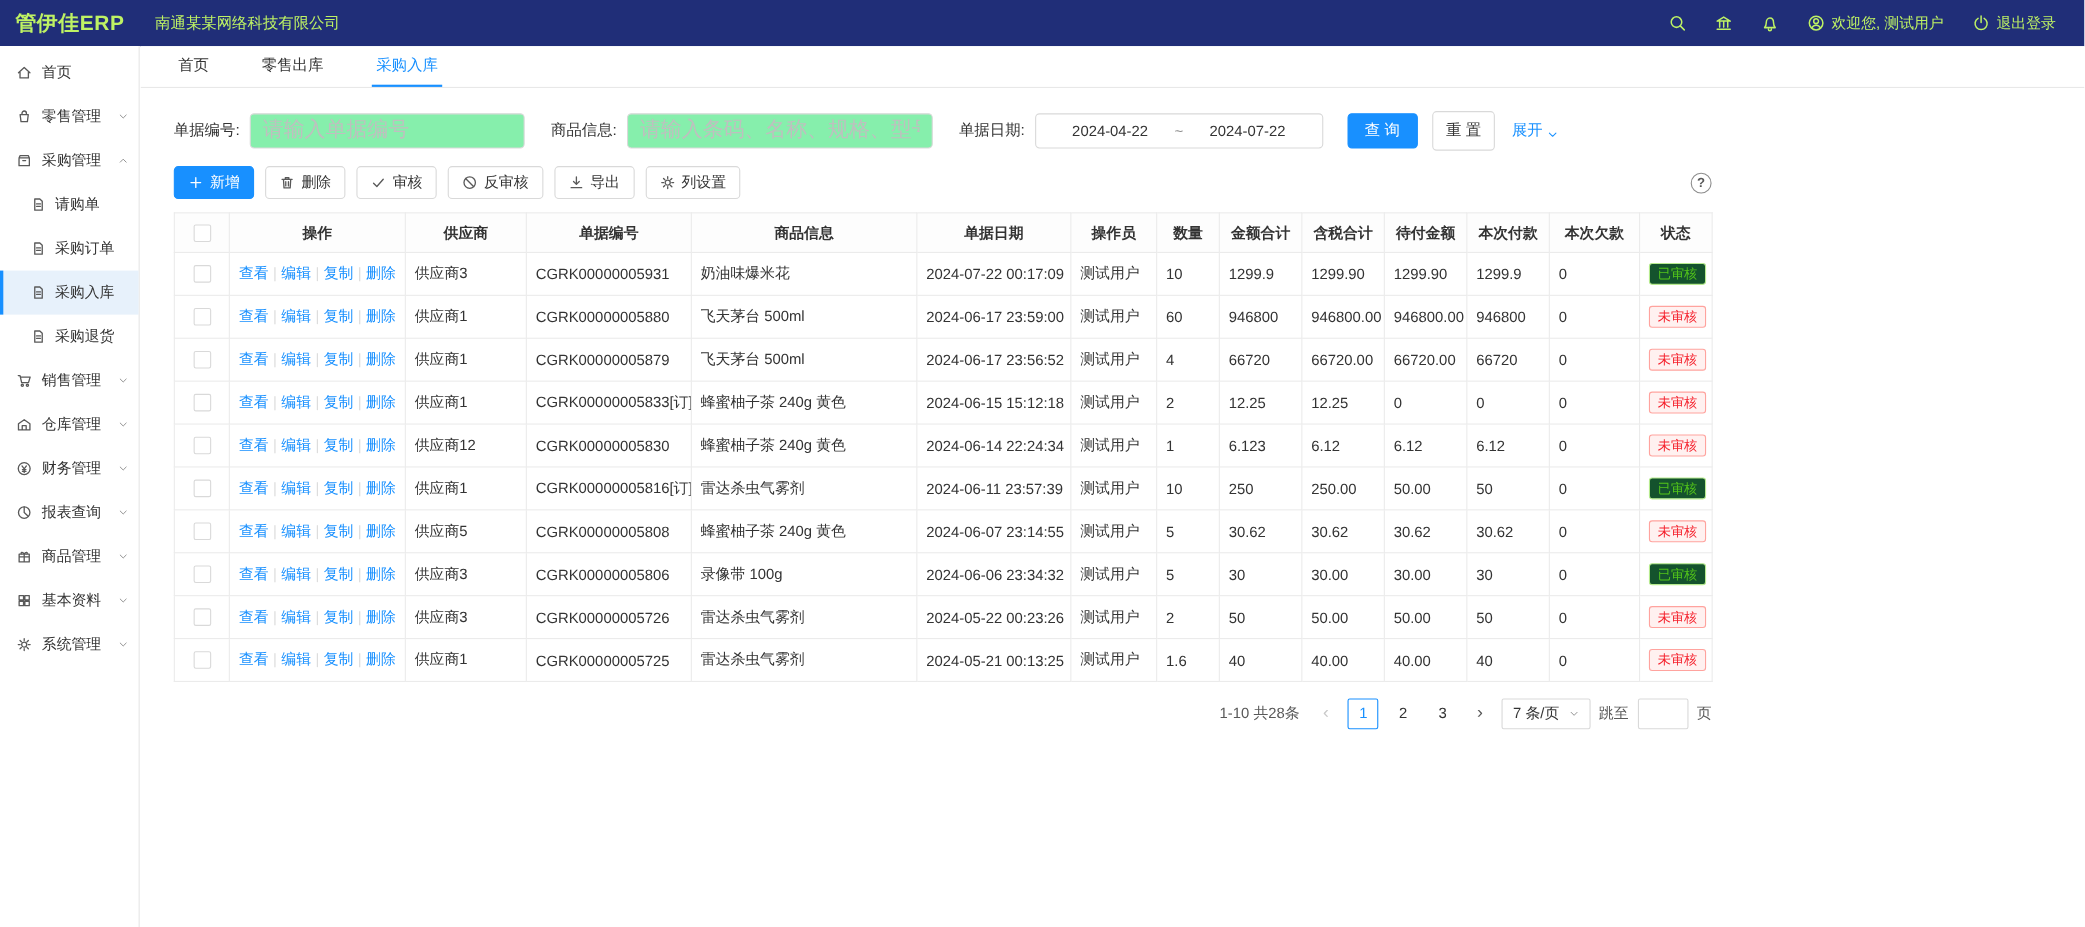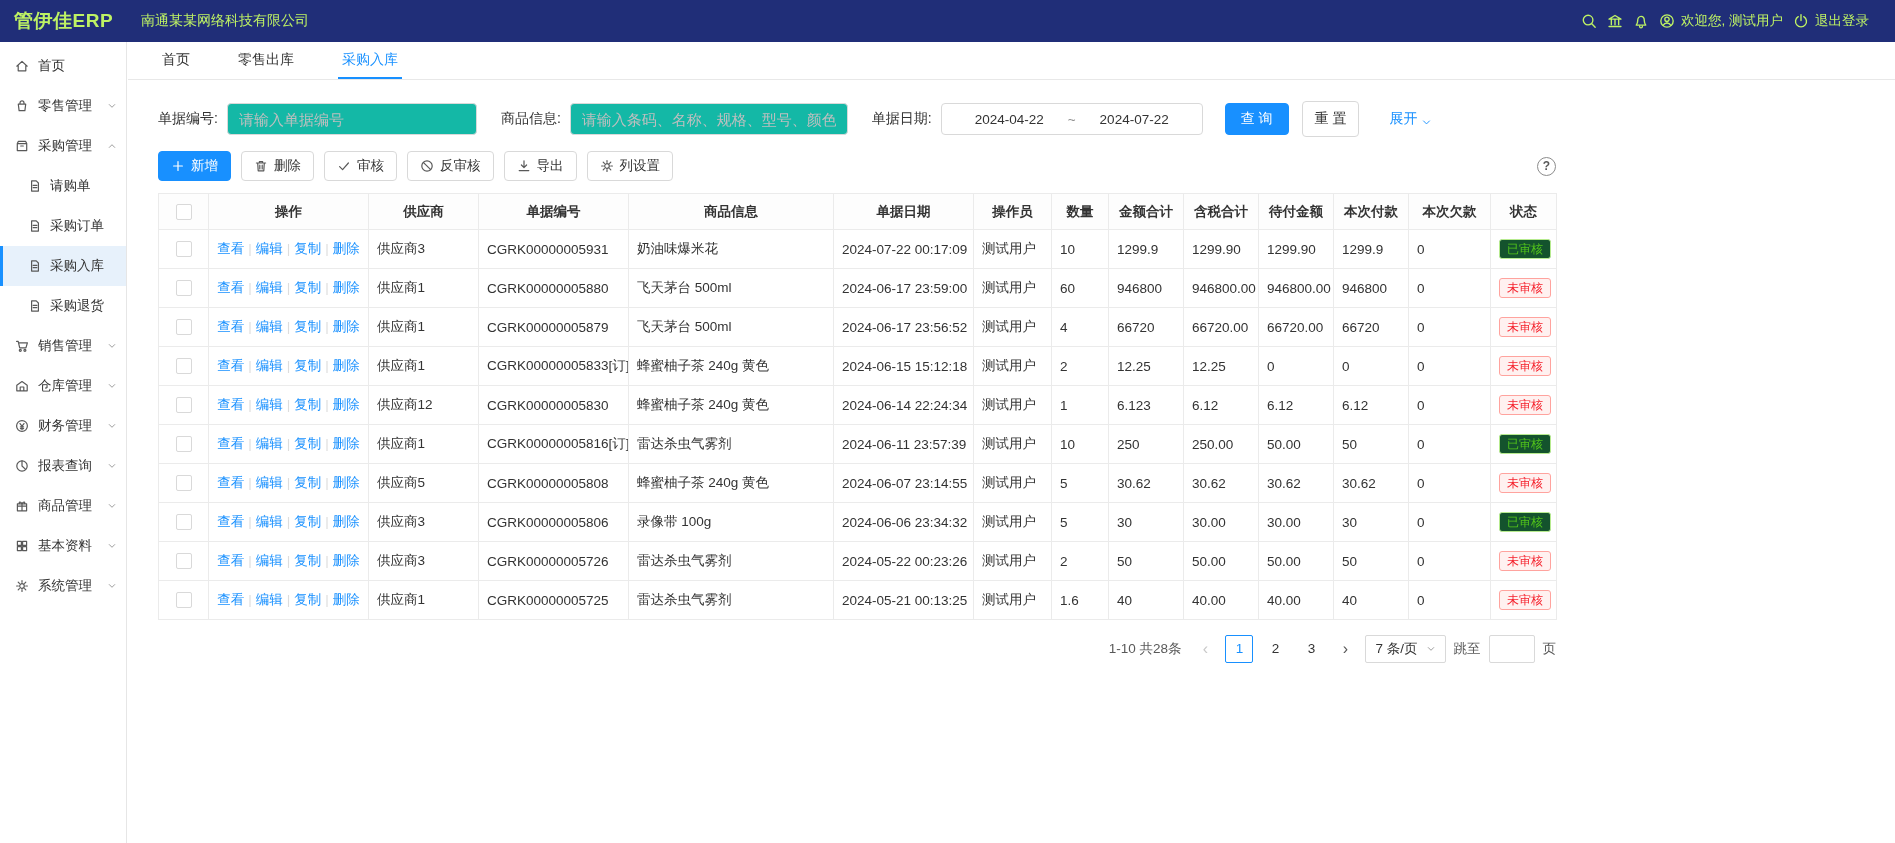--- a/index.html
+++ b/index.html
@@ -7,21 +7,21 @@
        font-family:"Liberation Sans","DejaVu Sans",sans-serif;font-size:14px}
   a{text-decoration:none}
   .icon svg,.hicon svg{display:block}
   .icon svg{width:14px;height:14px}
   .hicon svg{width:16px;height:16px}
 
   
   .app-header{height:42px;background:#202e78;color:#bef264;display:flex;align-items:center}
   .logo{width:127px;padding-left:14px;font-size:19px;font-weight:bold;letter-spacing:.5px;white-space:nowrap}
   .company{margin-left:14px;font-size:14px}
-  .header-right{margin-left:auto;display:flex;align-items:center;gap:10px;padding-right:26px}
+  .header-right{margin-left:auto;display:flex;align-items:center;gap:26px;padding-right:26px}
   .header-user{display:flex;align-items:center;gap:6px;font-size:13.5px;cursor:pointer;white-space:nowrap}
   .hicon{cursor:pointer}
 
   
   .sidebar{position:fixed;top:42px;left:0;bottom:0;width:127px;background:#fff;
            border-right:1px solid #e6e6e6;padding-top:4px;font-size:13.5px;z-index:2}
   .menu-item{position:relative;height:40px;display:flex;align-items:center;gap:9px;
              padding-left:15px;cursor:pointer;color:#333;white-space:nowrap}
   .menu-item .icon,.menu-sub-item .icon{color:#595959;flex:0 0 auto}
   .menu-item .chev{position:absolute;right:9px;color:#8c8c8c}
@@ -36,33 +36,33 @@
           align-items:stretch;padding-left:30px;gap:40px}
   .tab{display:flex;align-items:center;padding:0 4px;cursor:pointer;color:#333;
        border-bottom:2px solid transparent;font-size:14px}
   .tab.active{color:#1890ff;border-bottom-color:#1890ff}
 
   
   .filters{display:flex;align-items:center;padding:21px 0 10px 30px;width:1428px}
   .flabel{font-weight:normal;margin-right:9px;white-space:nowrap}
   .gap{margin-left:24px}
   .txt{height:32px;border:1px solid #d9d9d9;border-radius:4px;padding:0 11px;
-       font-size:15px;color:#333;outline:none;background:#14b8a6}
+       font-size:19px;color:#333;outline:none;background:#86efac}
   .txt::placeholder{color:#bfbfbf}
   .w-bill{width:250px}
   .w-prod{width:278px}
   .date-range{width:262px;height:32px;border:1px solid #d9d9d9;border-radius:4px;
               display:flex;align-items:center;justify-content:center;gap:24px;
               font-size:13.5px;color:#333;cursor:pointer;background:#fff}
   .date-sep{color:#8c8c8c}
   .btn-search{margin-left:22px;height:32px;padding:0 15px;background:#1890ff;color:#fff;
               border:1px solid #1890ff;border-radius:4px;font-size:14px;cursor:pointer;white-space:nowrap}
   .btn-reset{margin-left:13px;height:36px;padding:0 12px;background:#fff;color:#333;
              border:1px solid #d9d9d9;border-radius:4px;font-size:14px;cursor:pointer;white-space:nowrap}
-  .expand-link{margin-left:30px;color:#1890ff;display:inline-flex;align-items:flex-end;gap:4px;cursor:pointer}
+  .expand-link{margin-left:15px;color:#1890ff;display:inline-flex;align-items:flex-end;gap:4px;cursor:pointer}
   .expand-link .icon{color:#1890ff}
   .expand-link .icon svg{width:11px;height:11px}
 
   
   .toolbar{display:flex;align-items:center;padding:4px 0 12px 30px;width:1428px}
   .toolbar-buttons{display:flex;align-items:center;gap:10px}
   .btn{height:30px;display:inline-flex;align-items:center;gap:6px;padding:0 12px;
        background:#fff;border:1px solid #d9d9d9;border-radius:4px;font-size:13.5px;
        color:#333;cursor:pointer;white-space:nowrap}
   .btn .icon{color:#595959}

